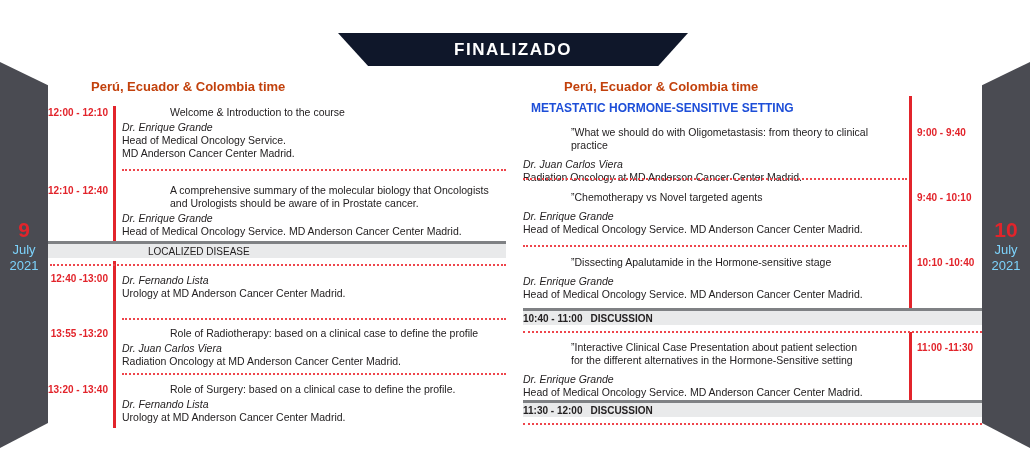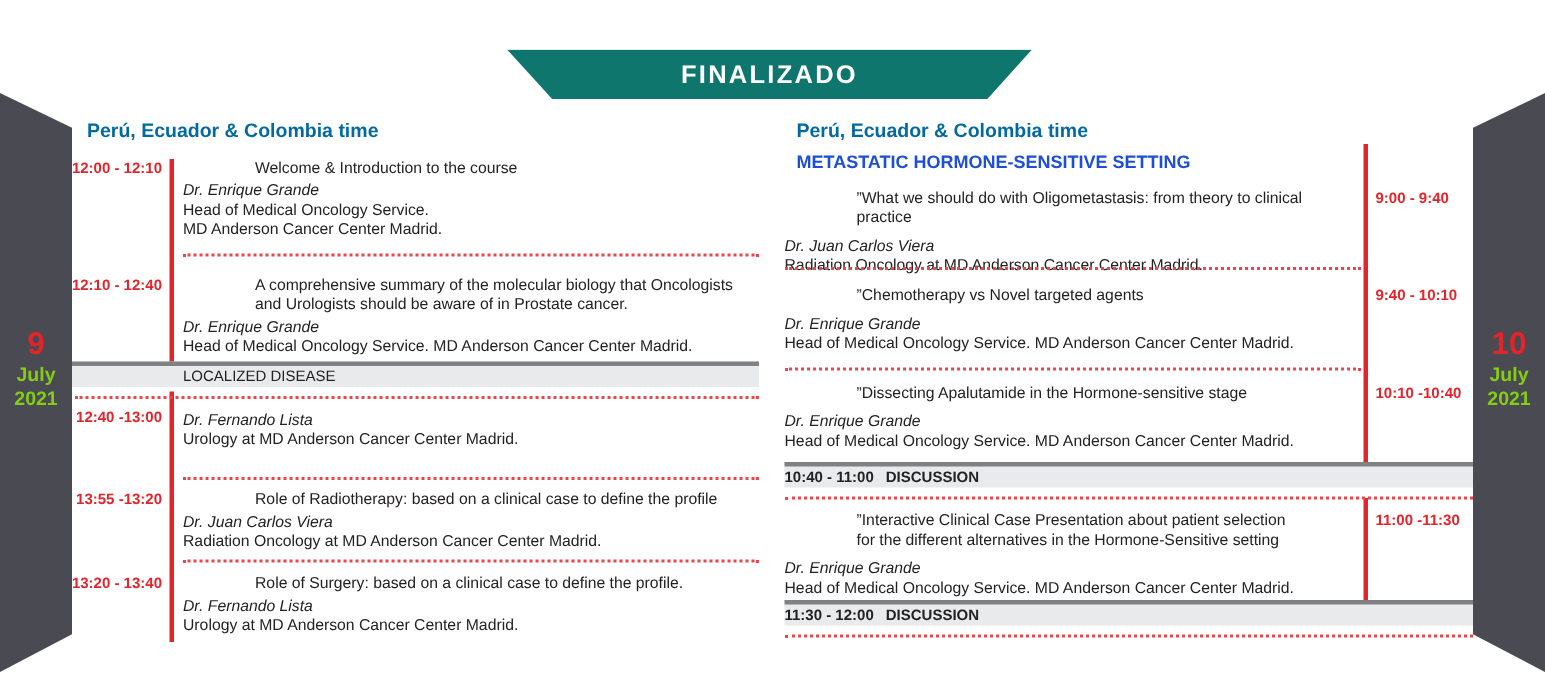--- a/index.html
+++ b/index.html
@@ -5,36 +5,36 @@
   html,body{margin:0;padding:0;}
   body{
     width:1030px;height:450px;position:relative;background:#ffffff;
     font-family:"Liberation Sans","DejaVu Sans",sans-serif;
     color:#242122;overflow:hidden;
   }
   .abs{position:absolute;}
 
   
   .banner{
-    left:338px;top:33px;width:350px;height:33px;background:#0f766e;
+    left:338px;top:33px;width:350px;height:33px;background:#0f172a;
     clip-path:polygon(0 0,100% 0,91.5% 100%,8.6% 100%);
     display:flex;align-items:center;justify-content:center;
   }
   .banner-label{color:#ffffff;font-weight:bold;font-size:17px;letter-spacing:1.5px;}
 
   
   .side-panel{top:62px;width:48px;height:386px;background:#4a4b52;}
   .side-panel.left{left:0;clip-path:polygon(0 0,100% 6%,100% 93.5%,0 100%);}
   .side-panel.right{left:982px;clip-path:polygon(0 6%,100% 0,100% 100%,0 93.5%);}
   .date-block{position:absolute;top:155px;left:0;width:100%;text-align:center;line-height:1.2;}
   .day-number{color:#e2242b;font-size:21px;font-weight:bold;}
-  .month-label,.year-label{color:#84cc16;font-size:13px;font-weight:bold;}
-
-  
-  .tz-header{color:#0369a1;font-weight:bold;font-size:13px;}
+  .month-label,.year-label{color:#7dd3fc;font-size:13px;font-weight:normal;}
+
+  
+  .tz-header{color:#c2410c;font-weight:bold;font-size:13px;margin-left:33px;}
   .setting-header{color:#1d4ed8;font-weight:bold;font-size:12px;}
 
   
   .session{position:absolute;}
   .session .title{font-weight:normal;font-size:10.5px;line-height:1.25;white-space:pre-line;margin-left:48px;}
   .session .speaker{font-style:italic;font-size:10.5px;line-height:1.25;margin-top:2px;}
   .session .affil{font-size:10.5px;line-height:1.25;white-space:pre-line;}
   .session .time{position:absolute;top:1px;color:#e2242b;font-weight:bold;font-size:10px;white-space:nowrap;}
 
   .lsession{left:40px;width:465px;}
@@ -50,21 +50,21 @@
   .time-bar{width:3px;background:#e2242b;}
 
   
   .dotted{height:0;border-top:2px dotted #ee454b;}
 
   
   .band{
     background:#e9eaeb;border-top:3px solid #7f8184;height:17px;
     display:flex;align-items:center;font-size:10px;
   }
-  .band.left-band{padding-left:74px;box-sizing:border-box;}
+  .band.left-band{padding-left:100px;box-sizing:border-box;}
   .band.right-band{justify-content:flex-start;padding-right:76px;box-sizing:border-box;font-weight:bold;}
   .band .band-time{margin-right:8px;}
 </style>
 </head>
 <body>
 
 <div class="abs banner">
   <span class="banner-label">FINALIZADO</span>
 </div>
 

